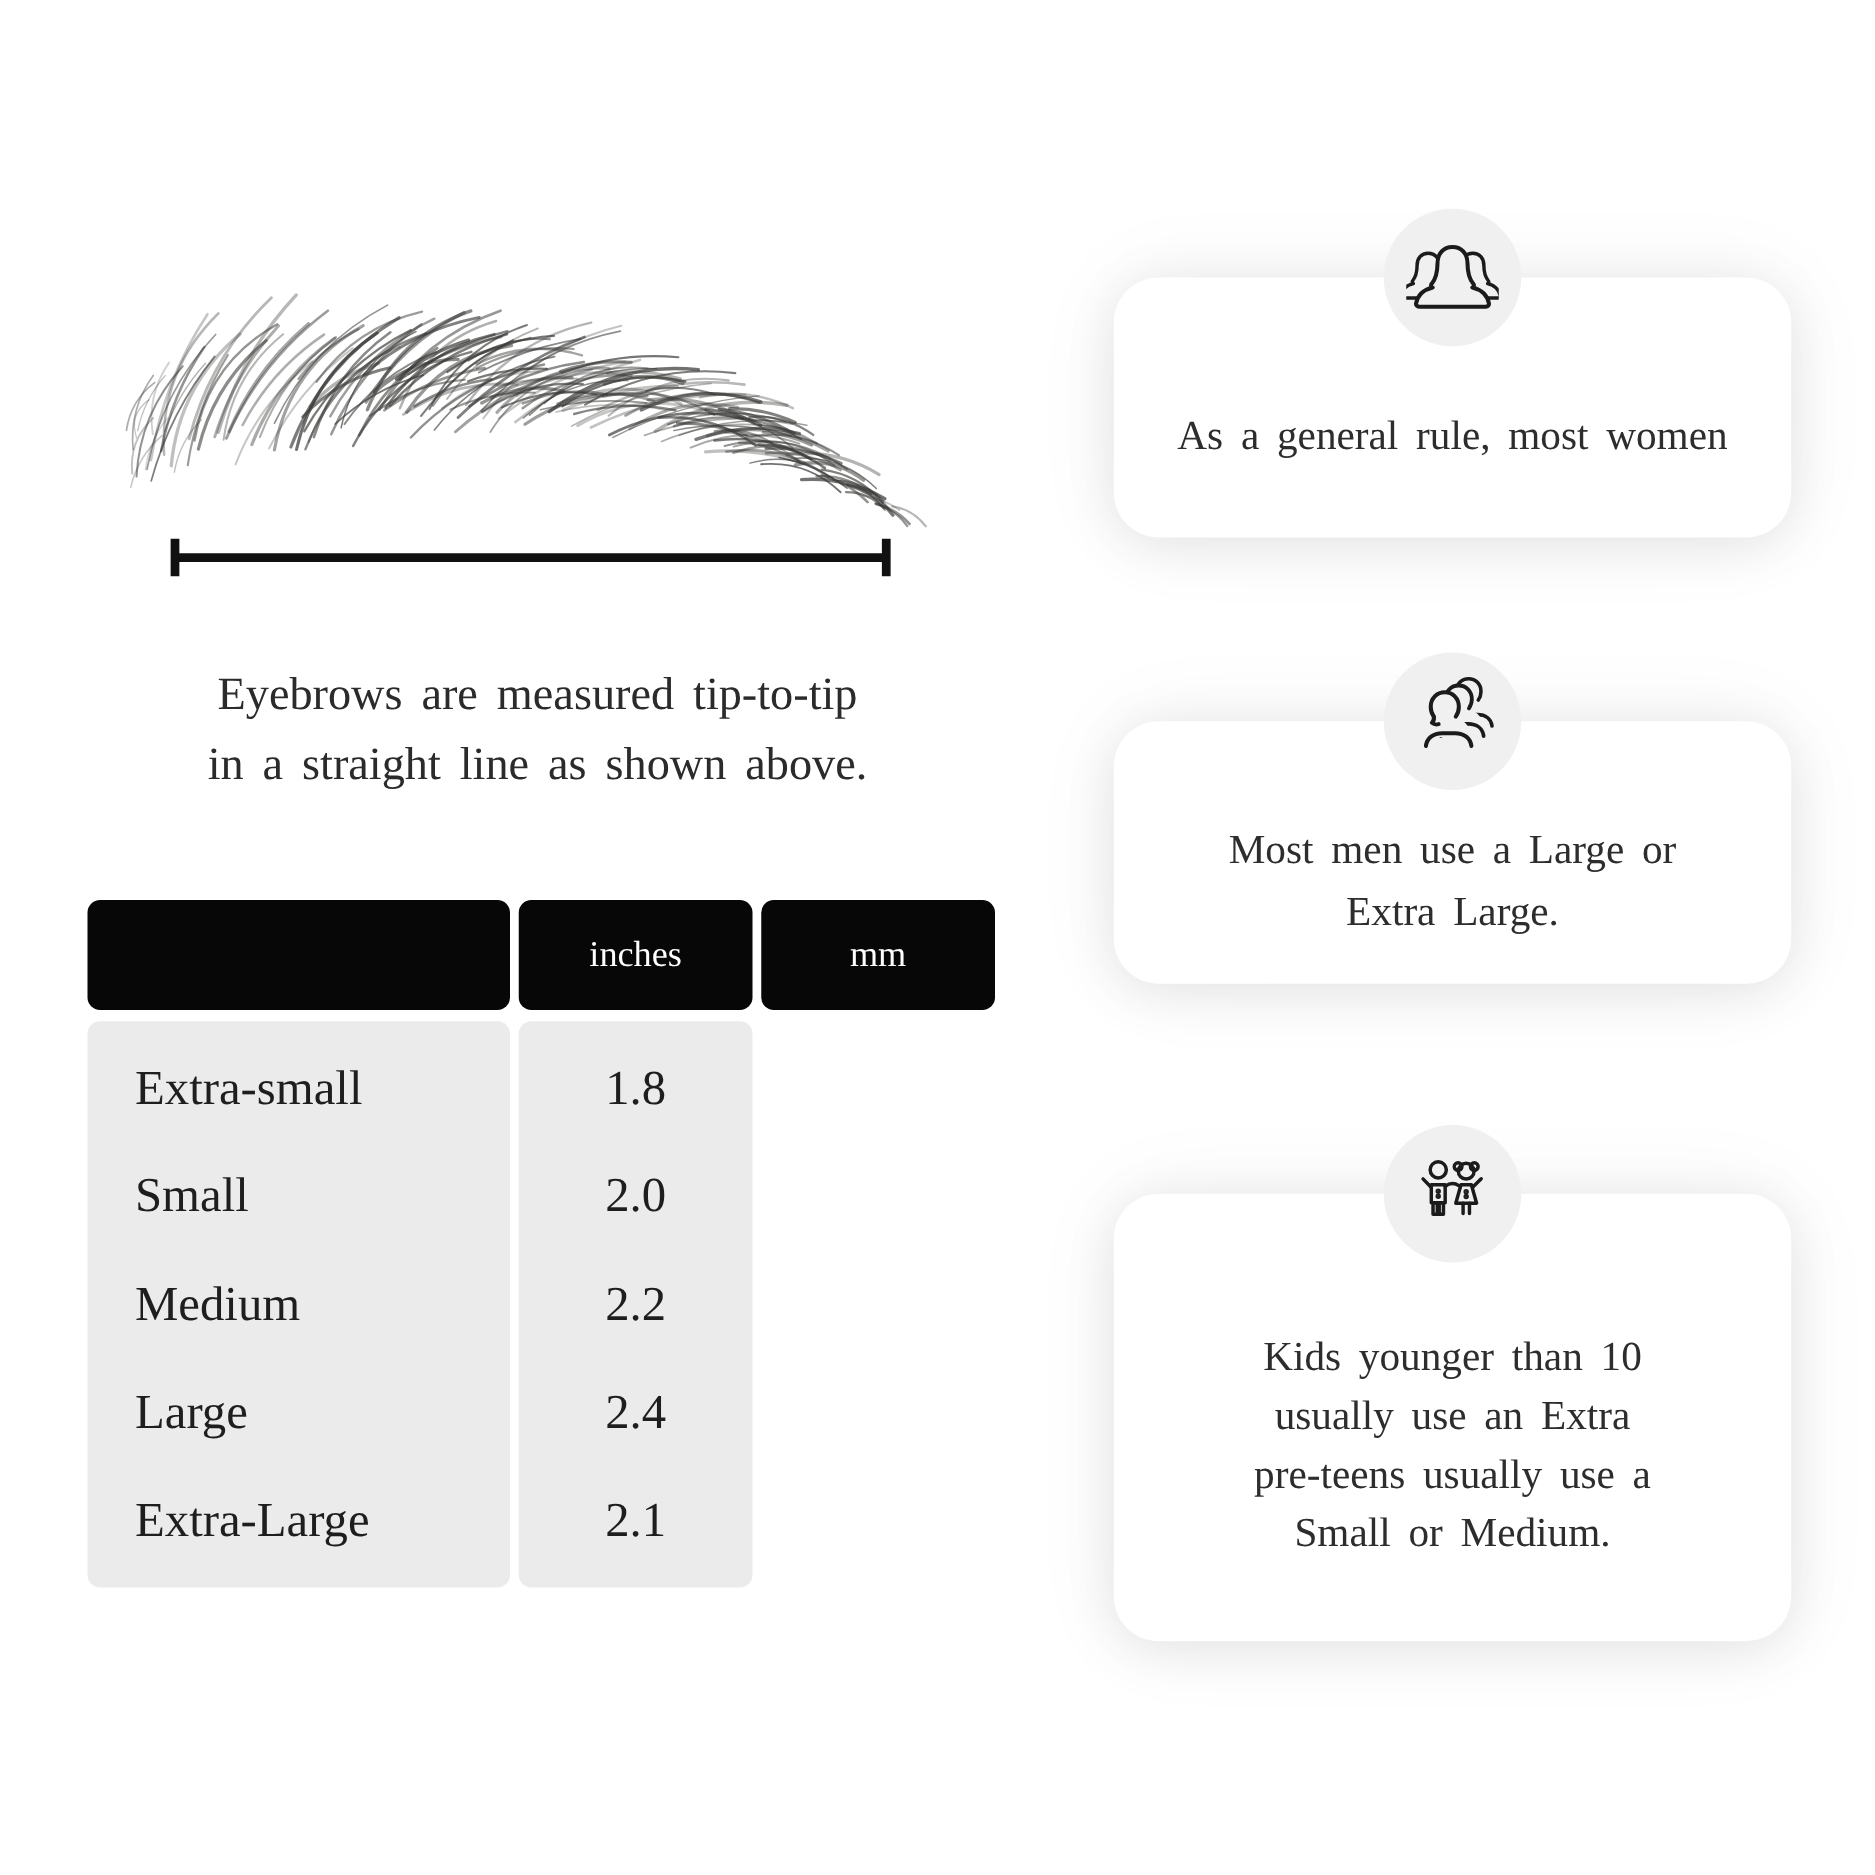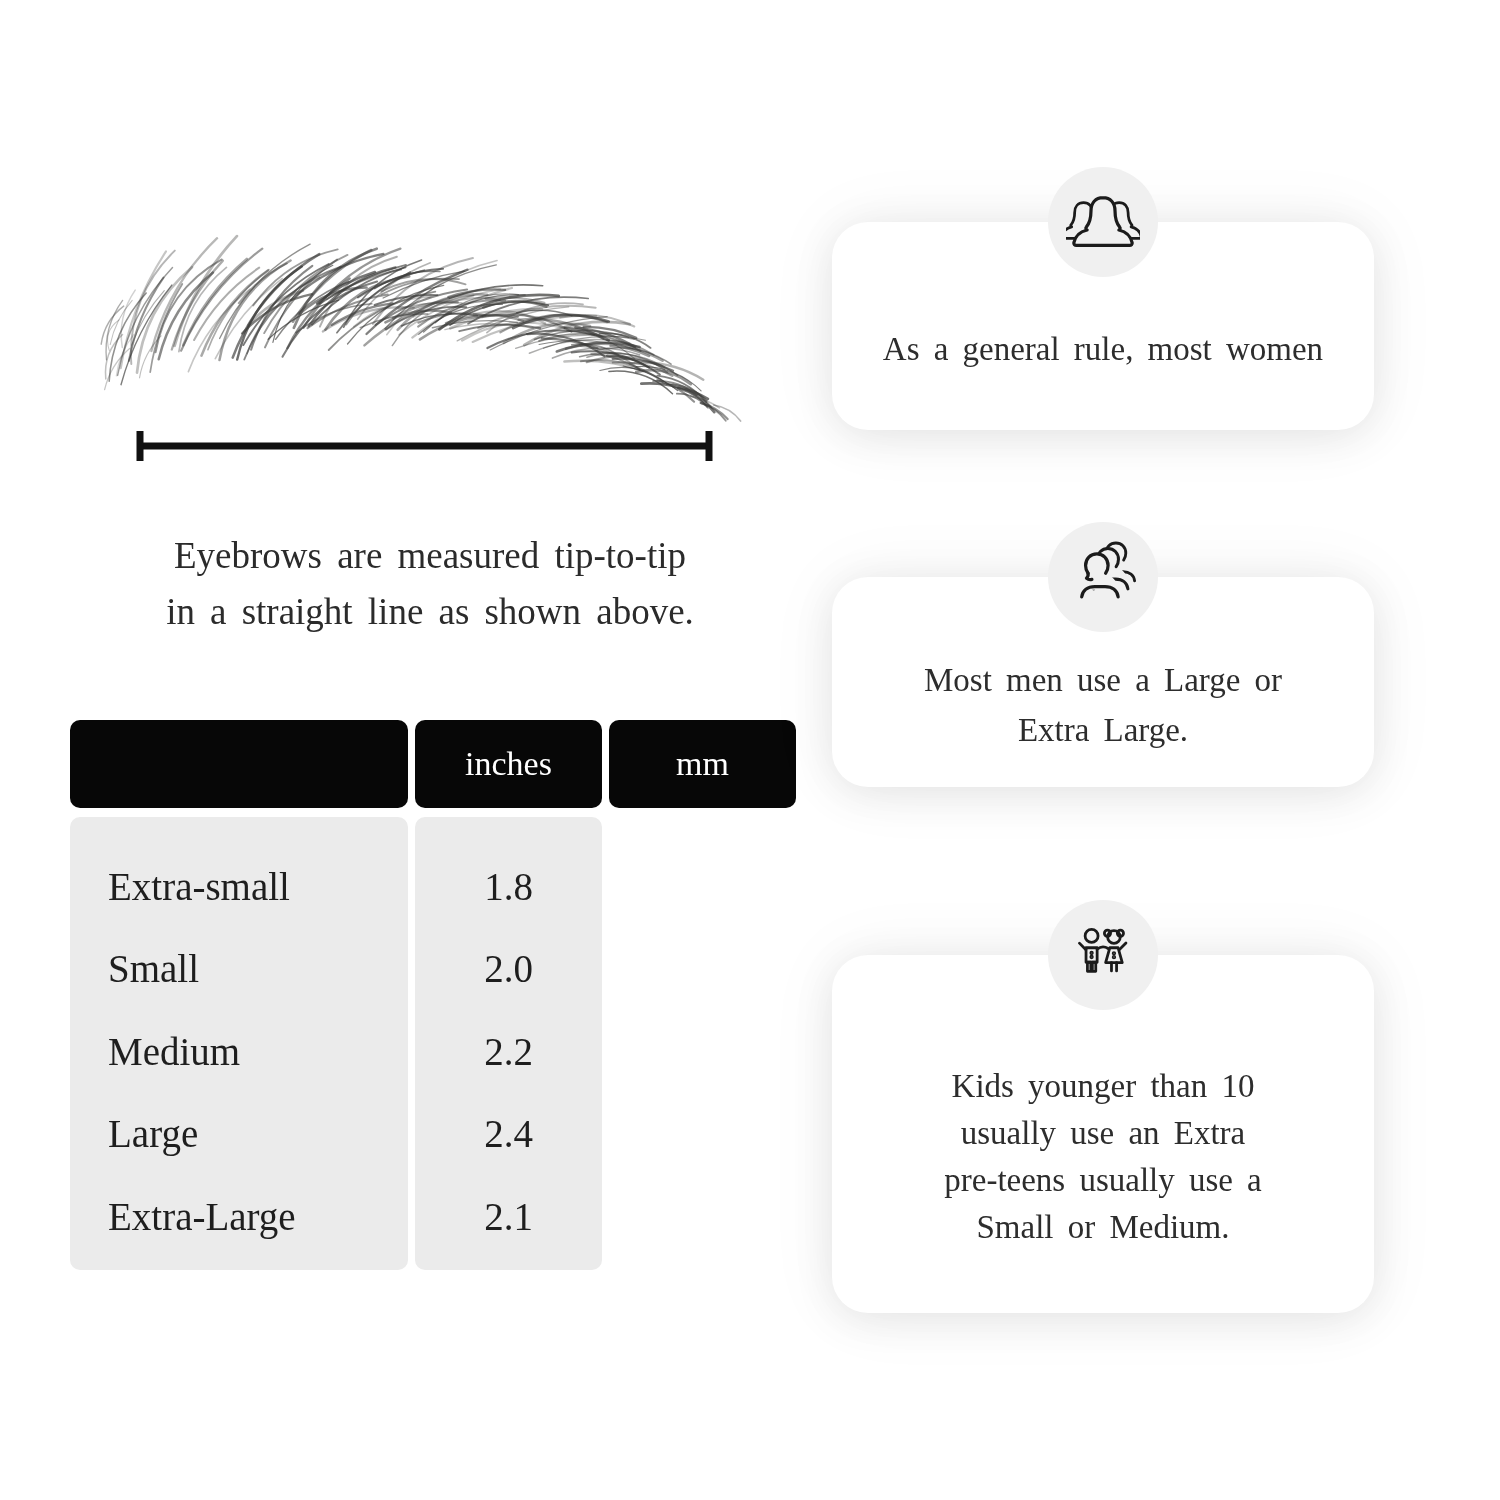--- a/index.html
+++ b/index.html
@@ -9,30 +9,30 @@
   
   #brow-svg{position:absolute;left:0;top:0;width:1500px;height:1500px;pointer-events:none;}
 
   .caption{position:absolute;left:95px;top:528px;width:670px;text-align:center;
            font-size:37px;line-height:56px;color:#2b2b2b;word-spacing:.16em;}
 
   
   .size-table{position:absolute;left:70px;top:720px;width:726px;}
   .thead,.tbody{display:grid;grid-template-columns:338px 187px 187px;column-gap:7px;}
   .th{height:88px;background:#070707;border-radius:10px;color:#ffffff;
-      display:flex;align-items:center;justify-content:center;font-size:34px;word-spacing:.1em;}
+      display:flex;align-items:center;justify-content:center;font-size:29px;word-spacing:.1em;}
   .tbody{margin-top:9px;}
   .tcol{height:453px;background:#ebebeb;border-radius:10px;display:flex;flex-direction:column;
-        justify-content:space-between;padding:48px 0 33px 0;box-sizing:border-box;}
+        justify-content:space-between;padding:32px 0 33px 0;box-sizing:border-box;}
   .cell{height:42px;display:flex;align-items:center;justify-content:center;
         font-size:39px;color:#1e1e1e;}
   .tcol-labels .cell{justify-content:flex-start;padding-left:38px;}
 
   
-  .card{position:absolute;left:832px;width:542px;background:#ffffff;border-radius:36px;
+  .card{position:absolute;left:891px;width:542px;background:#ffffff;border-radius:36px;
         box-shadow:0 6px 42px rgba(0,0,0,.085),0 0 75px rgba(0,0,0,.05);font-family:Liberation Serif, serif;}
   #card-women{top:222px;height:208px;}
   #card-men{top:577px;height:210px;}
   #card-kids{top:955px;height:358px;}
   .card-circle{position:absolute;left:50%;top:-55px;transform:translateX(-50%);
                width:110px;height:110px;border-radius:50%;background:#f0f0f0;
                display:flex;align-items:center;justify-content:center;}
   .card-body{position:absolute;left:24px;right:24px;top:60px;bottom:14px;
              display:flex;flex-direction:column;align-items:center;justify-content:center;}
   .card-line{font-size:33px;line-height:50px;text-align:center;color:#2d2d2d;word-spacing:.18em;}

